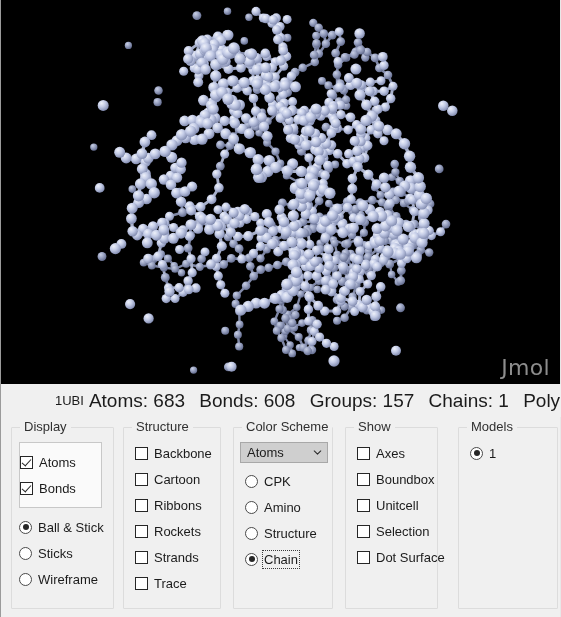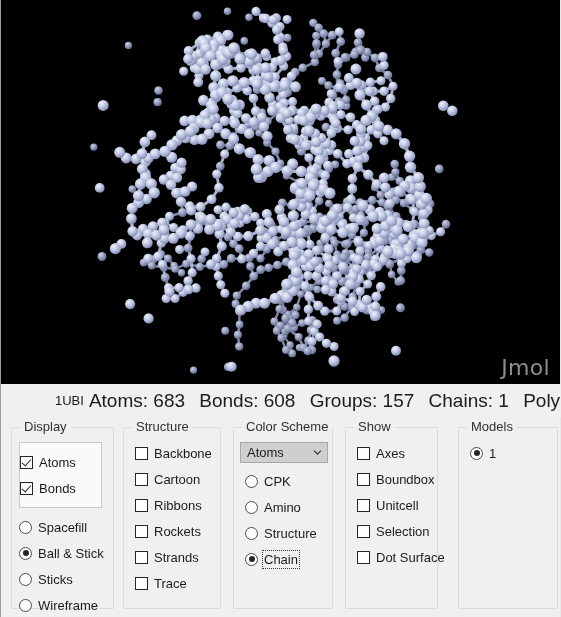--- a/index.html
+++ b/index.html
@@ -2138,24 +2138,20 @@
           <span class="cb on"></span>
           <span class="lbl">Atoms</span>
         </div>
         <div class="row">
           <span class="cb on"></span>
           <span class="lbl">Bonds</span>
         </div>
       </div>
       <div class="items" style="top:86px;left:7px;">
         <div class="row">
-          <span class="rb"></span>
-          <span class="lbl">Spacefill</span>
-        </div>
-        <div class="row">
           <span class="rb on"></span>
           <span class="lbl">Ball &amp; Stick</span>
         </div>
         <div class="row">
           <span class="rb"></span>
           <span class="lbl">Sticks</span>
         </div>
         <div class="row">
           <span class="rb"></span>
           <span class="lbl">Wireframe</span>

